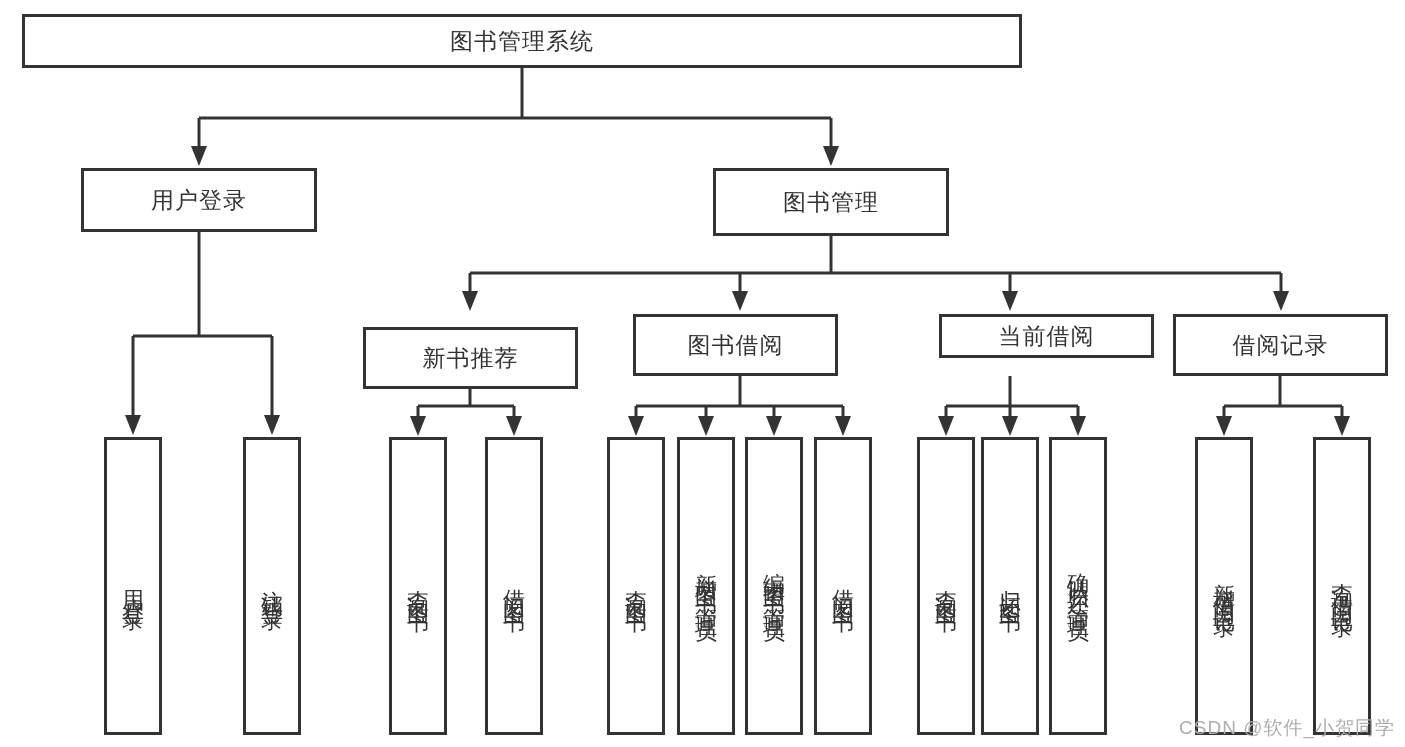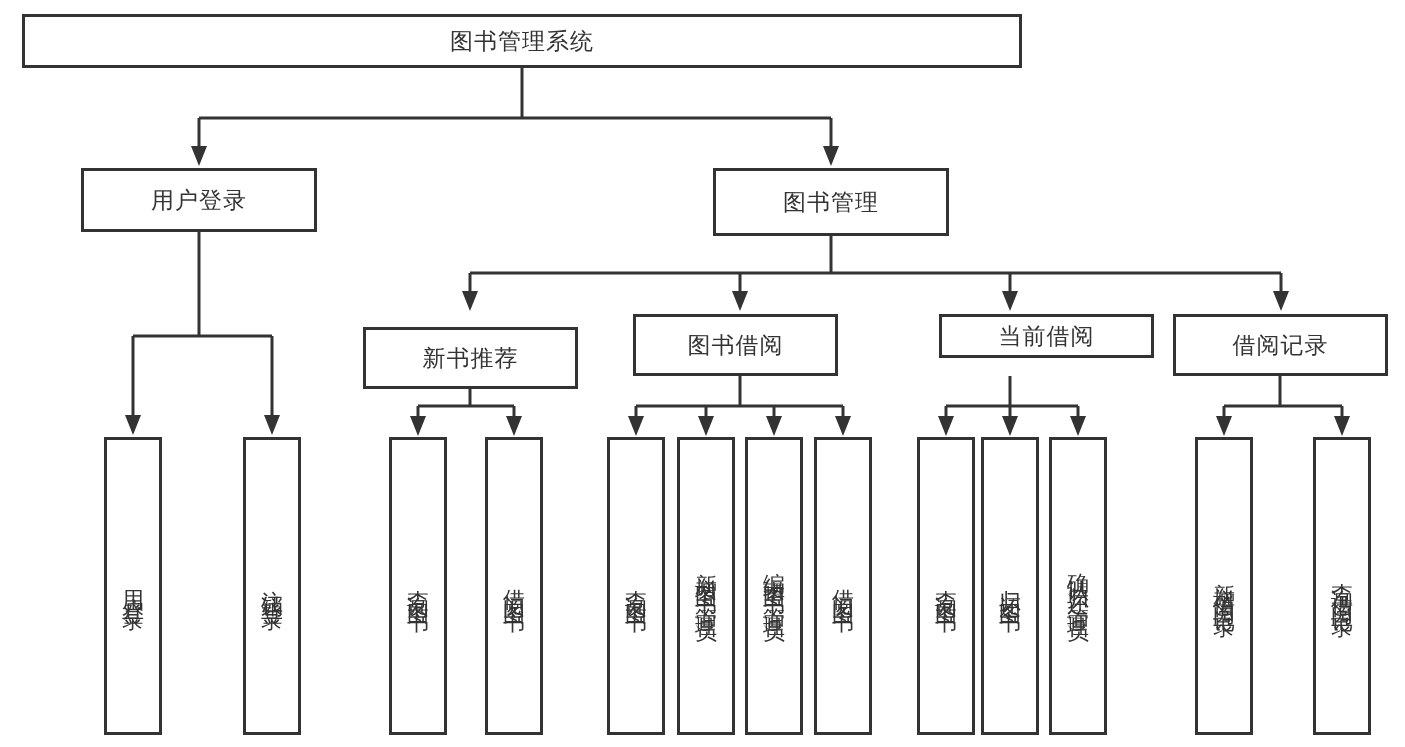--- a/index.html
+++ b/index.html
@@ -181,14 +181,15 @@
   <div class="node vert leaf l-bor-edit">编辑图书（管理员）</div>
   <div class="node vert leaf l-bor-borrow">借阅图书</div>
 
   <div class="node vert leaf l-cur-query">查询图书</div>
   <div class="node vert leaf l-cur-return">归还图书</div>
   <div class="node vert leaf l-cur-confirm">确认归还（管理员）</div>
 
   <div class="node vert leaf l-rec2-add">新增借阅记录</div>
   <div class="node vert leaf l-rec2-query">查询借阅记录</div>
 
+  <div class="watermark">CSDN @软件_小贺同学</div>
 
 </div>
 
 </body></html>

